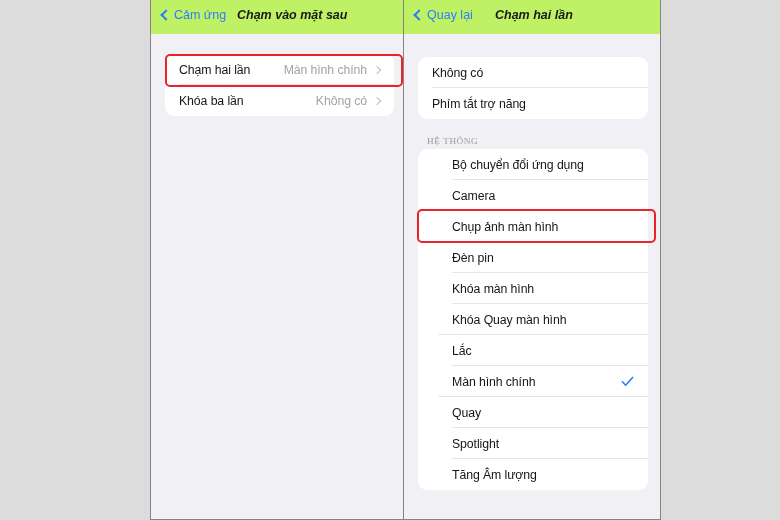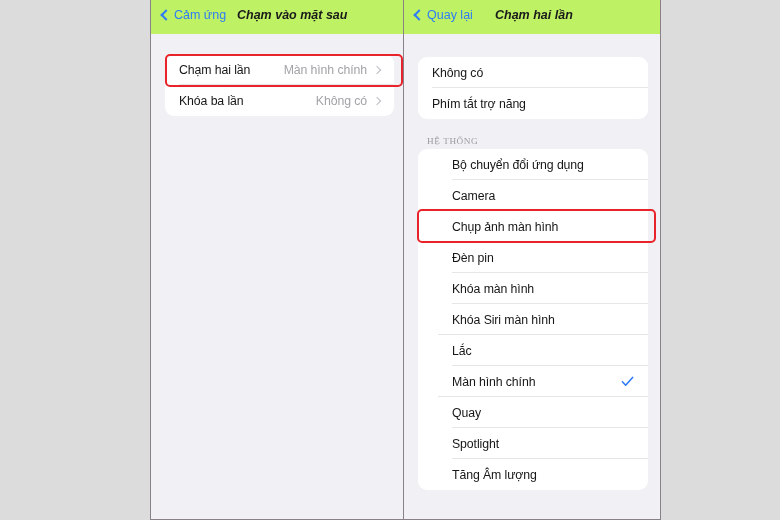--- a/index.html
+++ b/index.html
@@ -240,21 +240,21 @@
       <span class="sep"></span>
     </div>
 
 
     <div class="row">
       <span class="row-label">Khóa màn hình</span>
       <span class="sep"></span>
     </div>
 
     <div class="row">
-      <span class="row-label">Khóa Siri màn hình</span>
+      <span class="row-label">Khóa Quay màn hình</span>
       <span class="sep sep-full"></span>
     </div>
 
     <div class="row">
       <span class="row-label">Lắc</span>
       <span class="sep"></span>
     </div>
 
     <div class="row">
       <span class="row-label">Màn hình chính</span>

